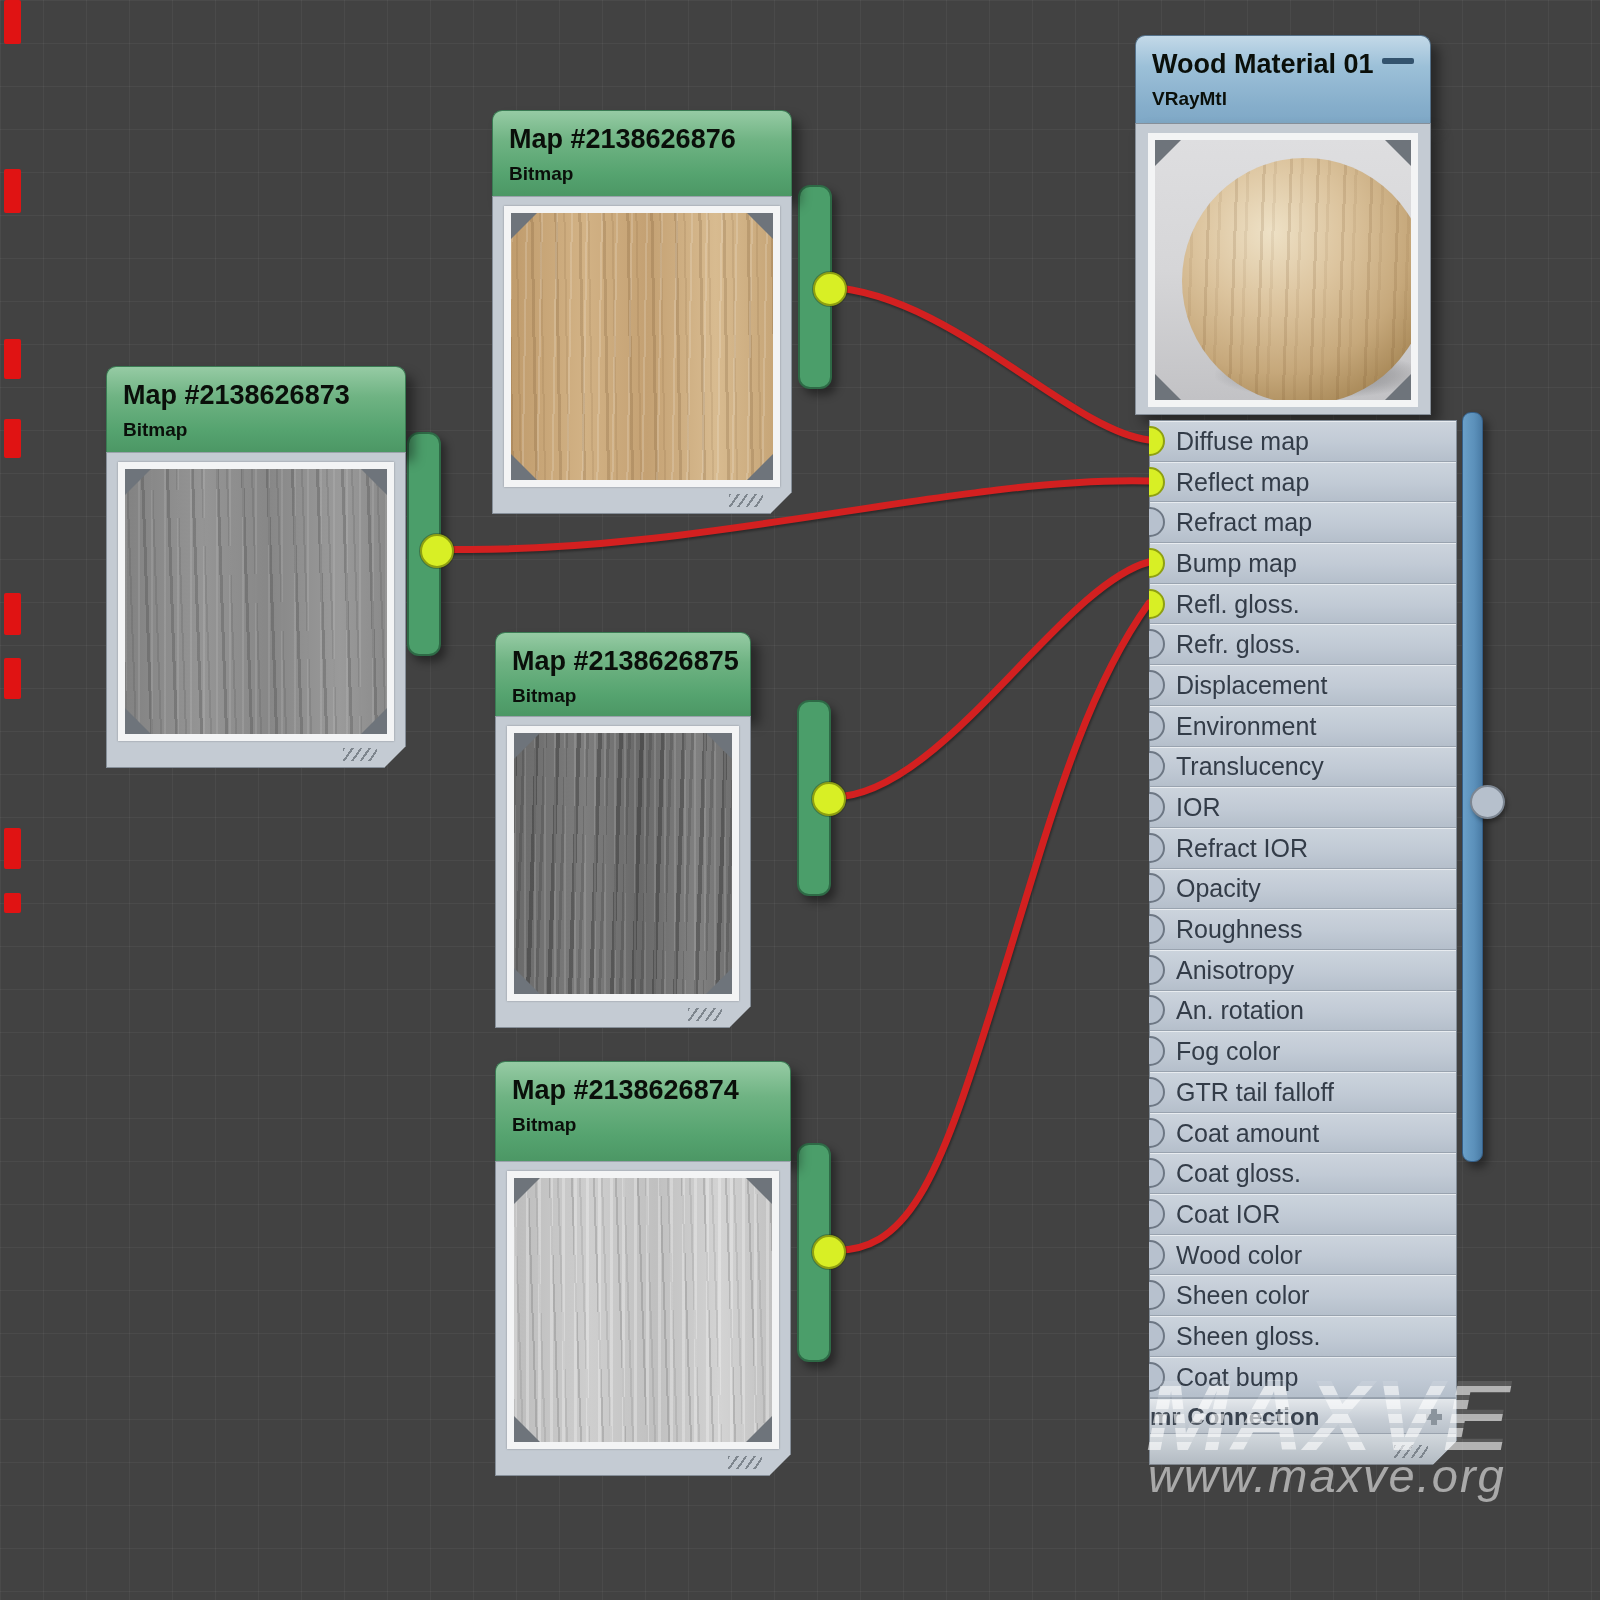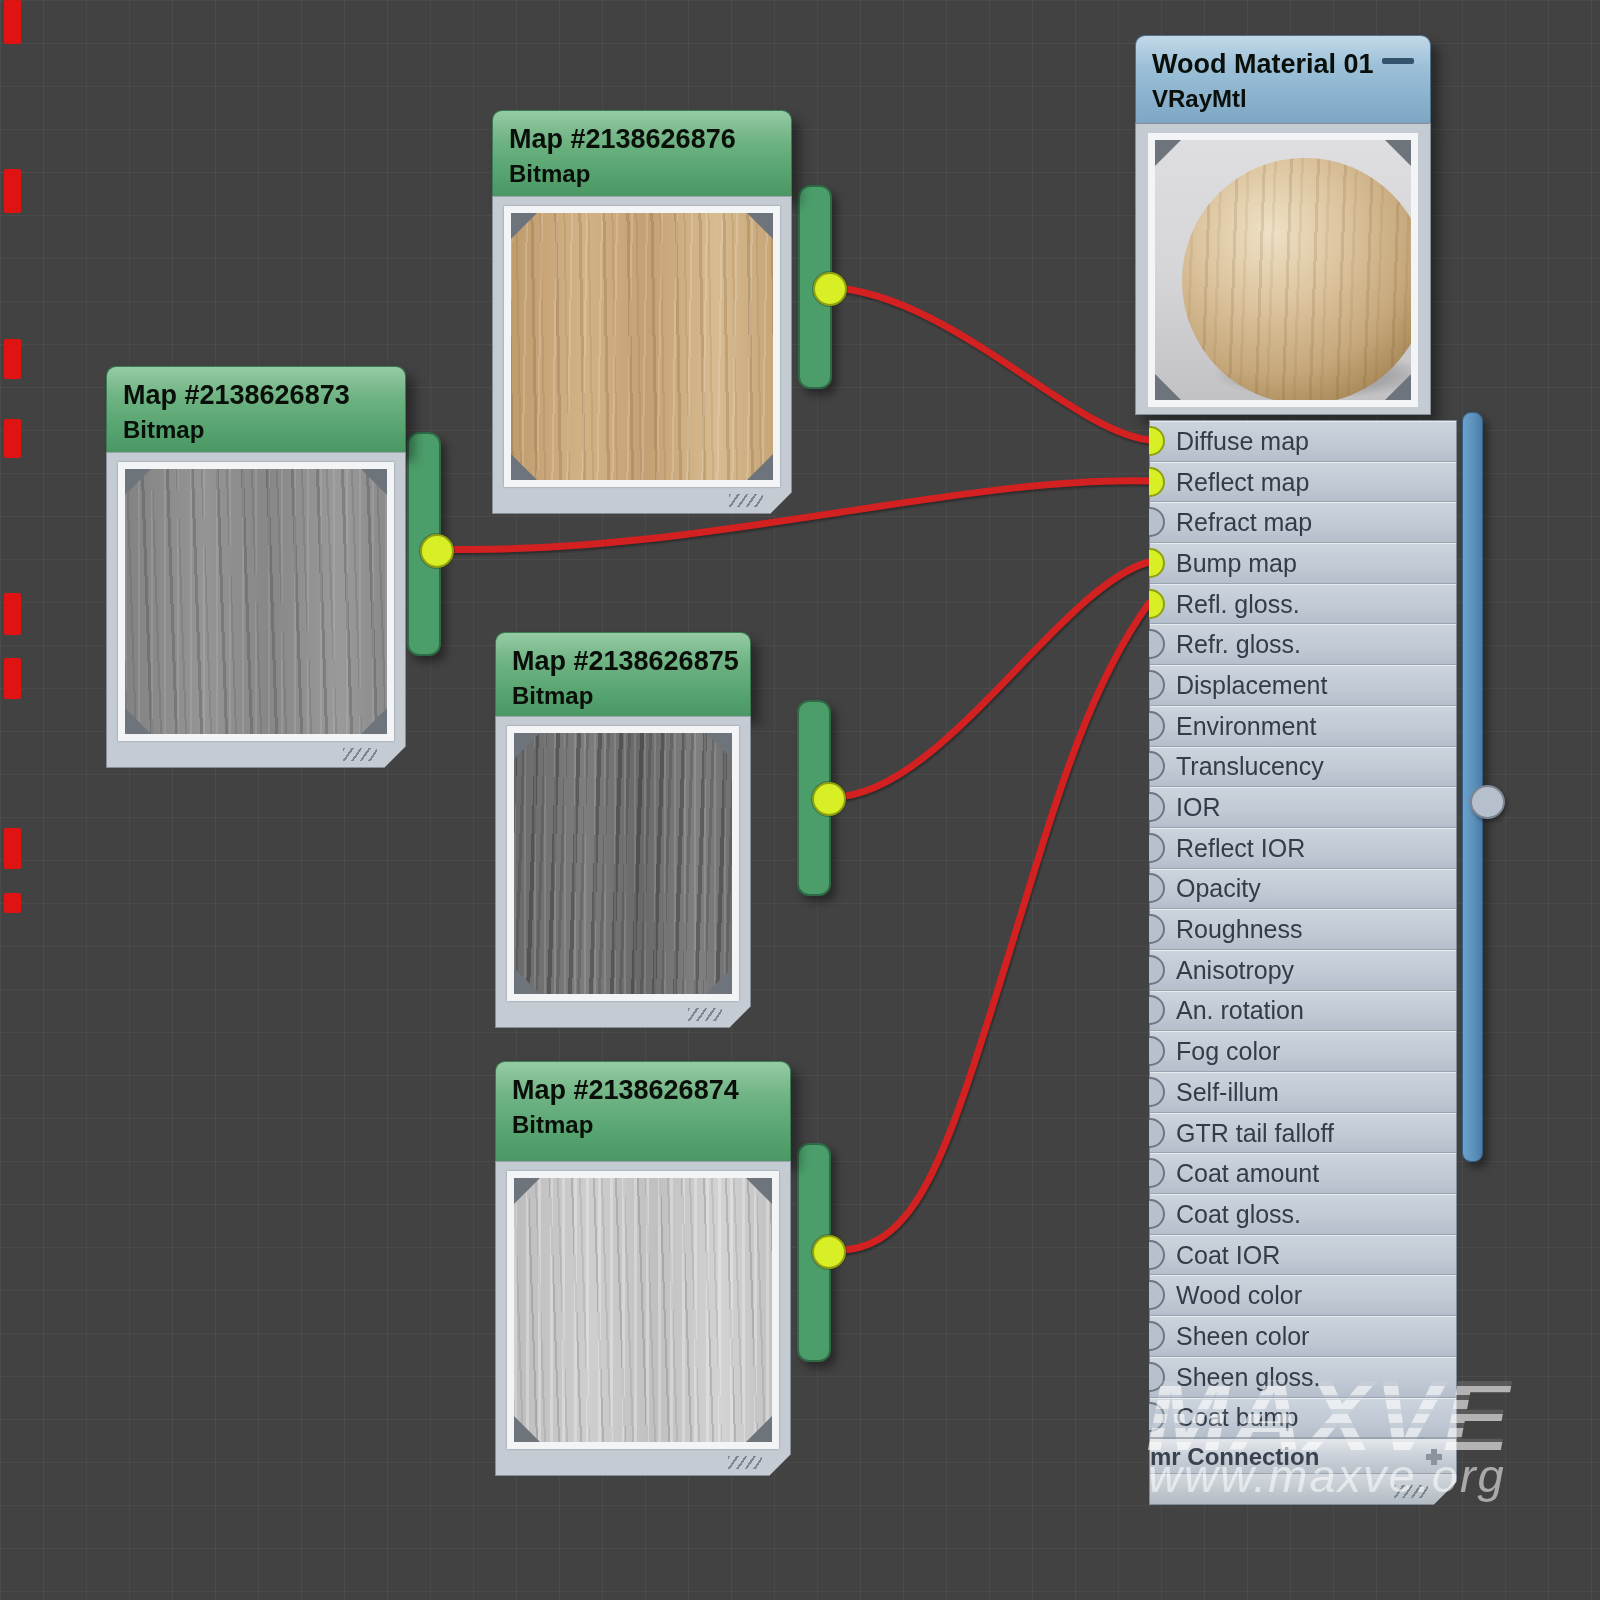--- a/index.html
+++ b/index.html
@@ -19,21 +19,21 @@
     filter:drop-shadow(1px 2px 1px rgba(0,0,0,0.35));}
 
   
   .node{position:absolute;z-index:3;}
   .node-header{position:relative;border-radius:10px 10px 0 0;
     padding:10px 0 0 16px;box-sizing:border-box;
     box-shadow:8px 9px 12px rgba(0,0,0,0.40);}
   .map-header{background:linear-gradient(180deg,#96cba4 0%,#6fb383 35%,#55a36f 75%,#4c9765 100%);
     border:1px solid #3a7b53;border-bottom:none;margin-top:28px;}
   .node-title{font-size:27px;font-weight:bold;color:#0a0f0a;line-height:36px;white-space:nowrap;}
-  .node-subtitle{font-size:24px;font-weight:bold;color:#0a0f0a;line-height:34px;}
+  .node-subtitle{font-size:19px;font-weight:bold;color:#0a0f0a;line-height:34px;}
   .node-body{position:relative;background:#c4cbd3;border:1px solid #868f99;border-top:1px solid #9aa2ab;
     box-sizing:border-box;
     box-shadow:8px 10px 12px rgba(0,0,0,0.40);
     clip-path:polygon(0 0,100% 0,100% calc(100% - 22px),calc(100% - 22px) 100%,0 100%);}
   .frame{position:absolute;left:11px;right:11px;top:9px;bottom:26px;
     background:#f3f4f5;padding:7px;box-sizing:border-box;box-shadow:0 0 2px rgba(0,0,0,.3);}
   .tex{position:relative;width:100%;height:100%;overflow:hidden;}
   .fold{position:absolute;width:0;height:0;}
   .fold.tl{left:0;top:0;border-top:26px solid #6e747b;border-right:26px solid transparent;}
   .fold.tr{right:0;top:0;border-top:26px solid #6e747b;border-left:26px solid transparent;}
@@ -270,45 +270,41 @@
         <div class="slot-row">
           <span class="port"></span>
           <span class="slot-label">Translucency</span>
         </div>
         <div class="slot-row">
           <span class="port"></span>
           <span class="slot-label">IOR</span>
         </div>
         <div class="slot-row">
           <span class="port"></span>
-          <span class="slot-label">Reflect IOR</span>
+          <span class="slot-label">Refract IOR</span>
         </div>
         <div class="slot-row">
           <span class="port"></span>
           <span class="slot-label">Opacity</span>
         </div>
         <div class="slot-row">
           <span class="port"></span>
           <span class="slot-label">Roughness</span>
         </div>
         <div class="slot-row">
           <span class="port"></span>
           <span class="slot-label">Anisotropy</span>
         </div>
         <div class="slot-row">
           <span class="port"></span>
           <span class="slot-label">An. rotation</span>
         </div>
         <div class="slot-row">
           <span class="port"></span>
           <span class="slot-label">Fog color</span>
-        </div>
-        <div class="slot-row">
-          <span class="port"></span>
-          <span class="slot-label">Self-illum</span>
         </div>
         <div class="slot-row">
           <span class="port"></span>
           <span class="slot-label">GTR tail falloff</span>
         </div>
         <div class="slot-row">
           <span class="port"></span>
           <span class="slot-label">Coat amount</span>
         </div>
         <div class="slot-row">

